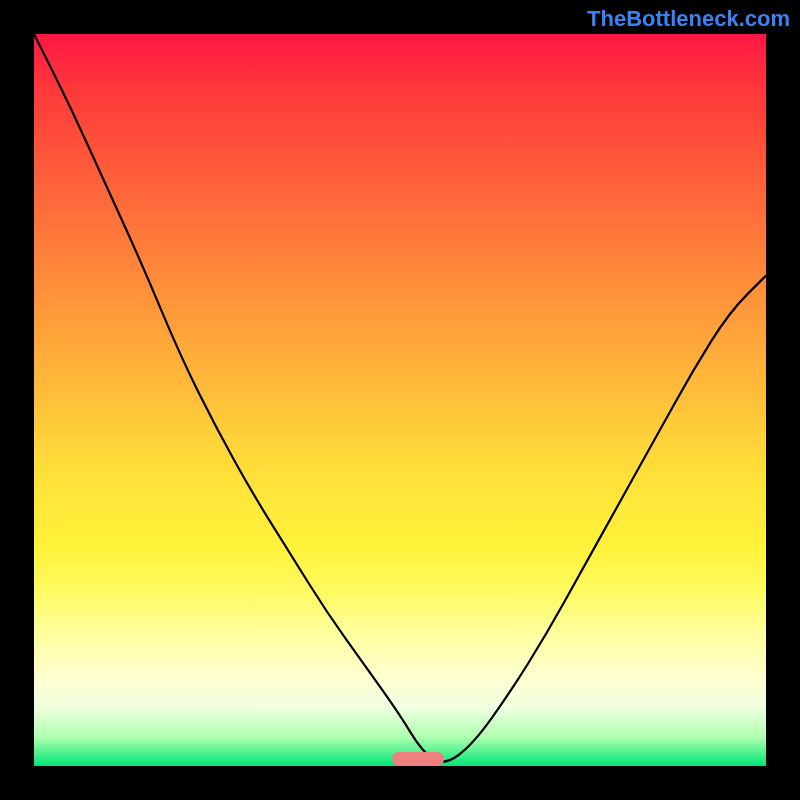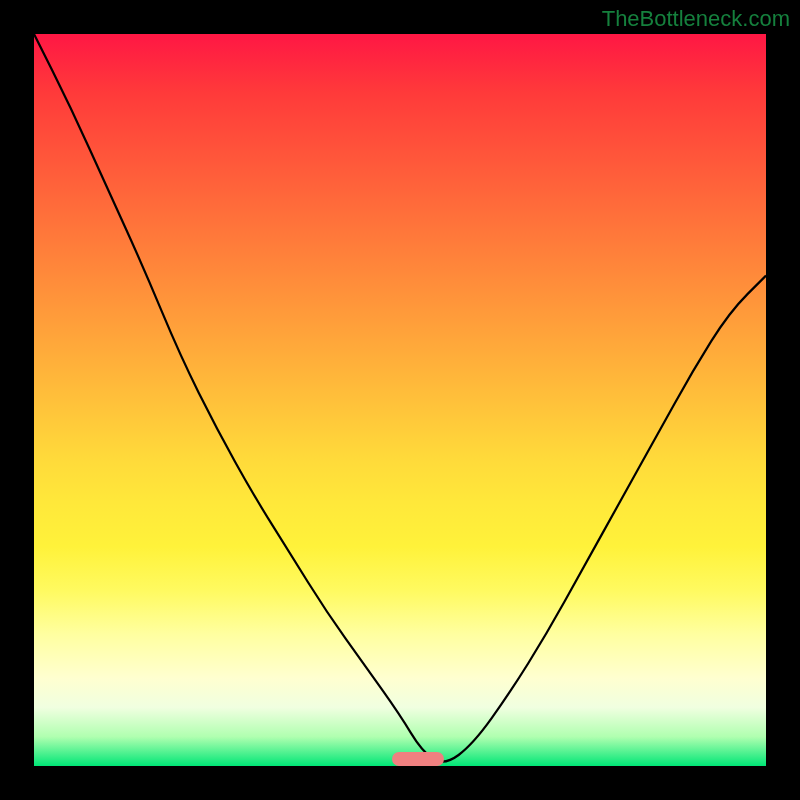--- a/index.html
+++ b/index.html
@@ -8,22 +8,22 @@
     height: 800px;
     background: #000000;
     position: relative;
     font-family: Arial, sans-serif;
   }
   .watermark {
     position: absolute;
     top: 6px;
     right: 10px;
     font-size: 22px;
-    color: #15803d;
-    font-weight: 400;
+    color: #3b82f6;
+    font-weight: 700;
     z-index: 10;
   }
   .plot-area {
     position: absolute;
     left: 34px;
     top: 34px;
     width: 732px;
     height: 732px;
     background: linear-gradient(to bottom,
       #ff1744 0%,

